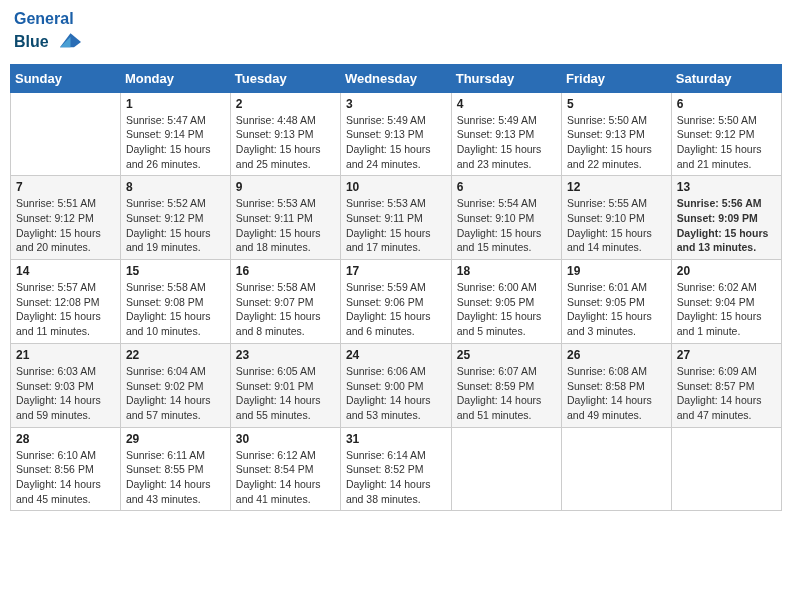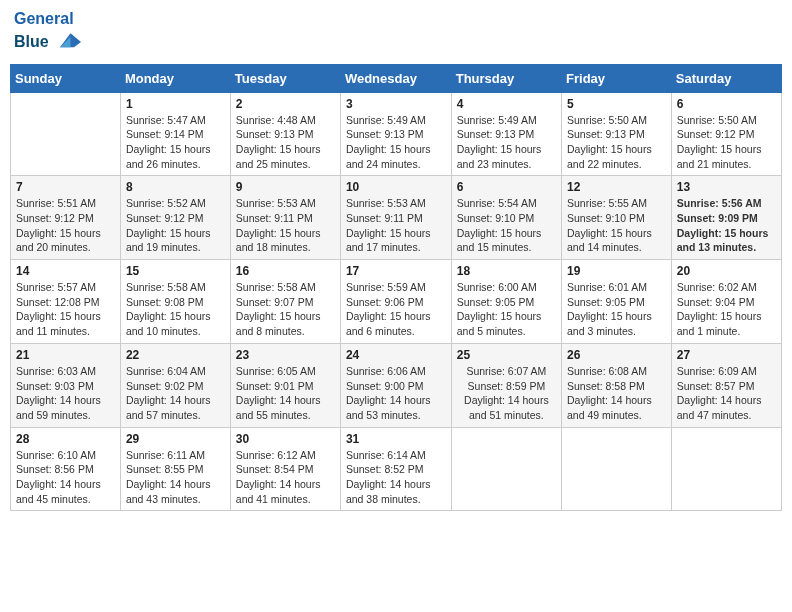--- a/index.html
+++ b/index.html
@@ -298,21 +298,21 @@
         </td>
         <td>
           <span class="day-num">24</span>
           <div class="day-info" style="white-space: pre-line;">Sunrise: 6:06 AM
 Sunset: 9:00 PM
 Daylight: 14 hours
 and 53 minutes.</div>
         </td>
         <td>
           <span class="day-num">25</span>
-          <div class="day-info" style="white-space: pre-line; text-align: center;">Sunrise: 6:07 AM
+          <div class="day-info" style="white-space: pre-line;">Sunrise: 6:07 AM
 Sunset: 8:59 PM
 Daylight: 14 hours
 and 51 minutes.</div>
         </td>
         <td>
           <span class="day-num">26</span>
           <div class="day-info" style="white-space: pre-line;">Sunrise: 6:08 AM
 Sunset: 8:58 PM
 Daylight: 14 hours
 and 49 minutes.</div>

